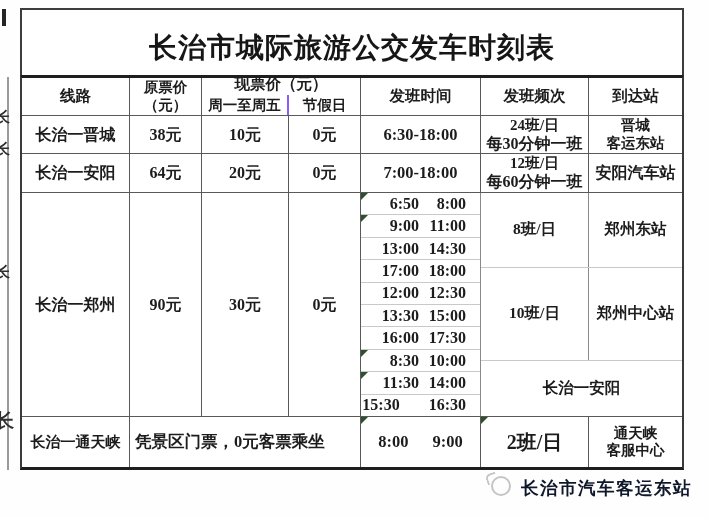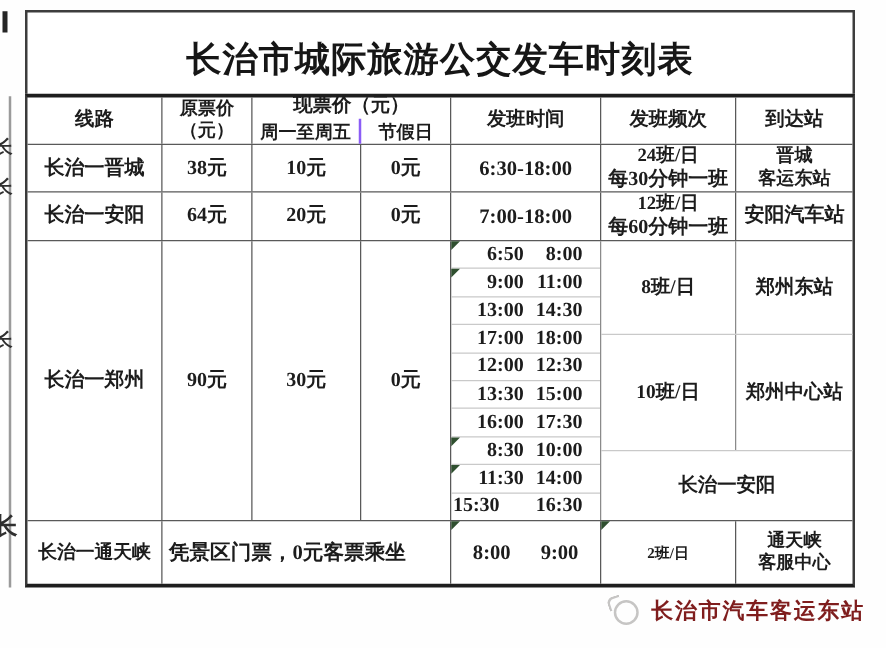--- a/index.html
+++ b/index.html
@@ -60,24 +60,24 @@
          border-top:7px solid #2f4f2f; border-right:7px solid transparent; }
   .groupcol { flex:1; display:flex; flex-direction:column; }
   .group { display:flex; border-bottom:1px solid #c9c9c9; }
   .group:last-child { border-bottom:none; }
   .group .freq { width:108px; border-right:1px solid #8a8a8a; display:flex; align-items:center; justify-content:center; font-size:15.5px; }
   .group .arr { flex:1; display:flex; align-items:center; justify-content:center; font-size:15.5px; text-align:center; }
   .r4 { height:50px; }
   .r4 .route { font-size:15px; }
   .note-cell { width:231px; justify-content:flex-start; padding-left:5px; font-size:16.5px; text-align:left; }
   .pair-cell { position:relative; gap:24px; font-size:16.5px; }
-  .freq-cell { position:relative; font-size:12px; }
-  
-  .wm { position:absolute; top:476px; right:17px; display:flex; align-items:flex-end; gap:10px;
-        color:#7f1d1d; font-size:17.5px; letter-spacing:1.5px;
+  .freq-cell { position:relative; font-size:20px; }
+  
+  .wm { position:absolute; top:476px; right:17px; display:flex; align-items:flex-start; gap:10px;
+        color:#0f172a; font-size:17.5px; letter-spacing:1.5px;
         font-family:"Liberation Sans","DejaVu Sans",sans-serif; font-weight:bold; }
   .wm-logo { position:relative; width:20px; height:20px; border:2px solid #c6c5c4; border-radius:50%; }
   .wm-logo::before { content:''; position:absolute; left:-7px; top:-5px; width:9px; height:9px;
         border-top:2px solid #c6c5c4; border-left:2px solid #c6c5c4;
         border-radius:50% 0 0 0; transform:rotate(-18deg); }
 </style>
 </head>
 <body>
 
 <div class="page">

